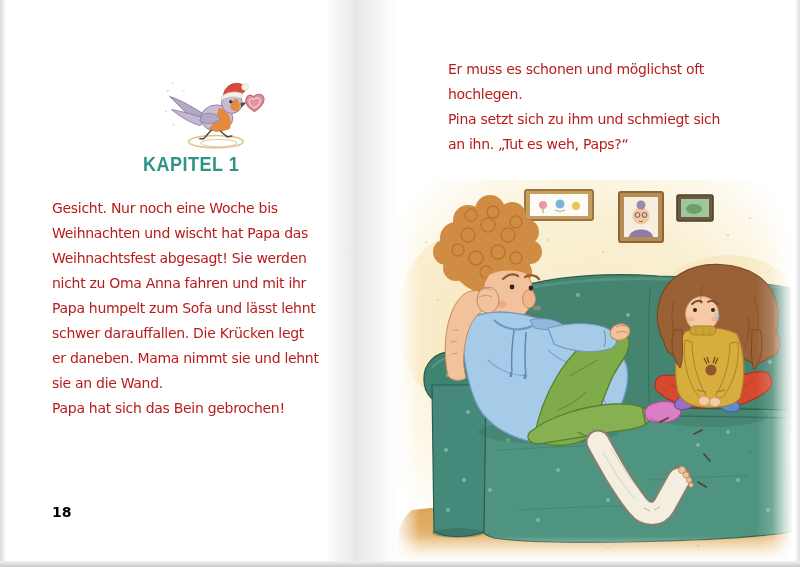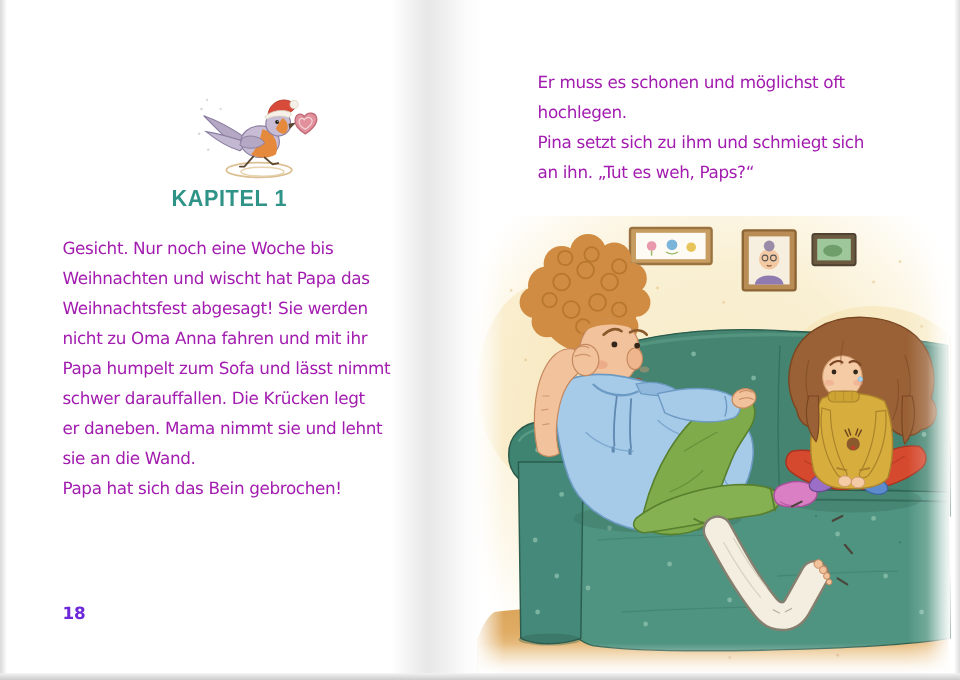--- a/index.html
+++ b/index.html
@@ -7,27 +7,27 @@
          font-family:"DejaVu Sans",sans-serif;}
   .page{position:absolute;top:0;bottom:0;}
   .page-left{left:6px;width:324px;}
   .page-right{left:396px;width:398px;}
 
   .chapter-head{position:absolute;left:137px;top:72px;width:142px;text-align:left;}
   .chapter-head svg{display:block;margin:0 auto;}
   .chapter-title{margin-top:3px;font-family:"Liberation Sans",sans-serif;font-weight:700;
                  font-size:18px;letter-spacing:.5px;color:#2f9487;transform:scaleY(1.08);}
 
-  .body-text{position:absolute;color:#a21caf;font-size:14px;line-height:25px;
+  .body-text{position:absolute;color:#b91c1c;font-size:14px;line-height:25px;
              letter-spacing:-0.3px;}
   .body-text .tl{white-space:nowrap;height:25px;}
   .left-text{left:46px;top:196px;}
   .right-text{left:52px;top:57px;}
 
-  .page-num{position:absolute;left:46px;top:504px;color:#6d28d9;font-weight:700;font-size:14px;text-align:right;}
+  .page-num{position:absolute;left:46px;top:504px;color:#000000;font-weight:700;font-size:14px;text-align:right;}
 
   .scene{position:absolute;left:2px;top:180px;}
 
   .gutter{position:absolute;left:326px;top:0;bottom:5px;width:76px;pointer-events:none;
     background:linear-gradient(to right, rgba(120,120,120,0) 0%, rgba(120,120,120,.07) 15%,
       rgba(105,105,105,.16) 40%, rgba(120,120,120,.10) 62%, rgba(150,150,150,.04) 82%,
       rgba(255,255,255,0) 100%);}
   .edge{position:absolute;pointer-events:none;}
   .edge-left{left:0;top:0;bottom:0;width:6px;background:linear-gradient(to right,#d9d9d9,#ffffff);}
   .edge-right{right:0;top:0;bottom:0;width:5px;background:linear-gradient(to left,#dcdcdc,#ffffff);}
@@ -83,21 +83,21 @@
         <path d="M72,63 L79,69 M79,69 L84,68" stroke="#5a4632" stroke-width="1.6" fill="none" stroke-linecap="round"></path>
       </svg>
       <div class="chapter-title">KAPITEL 1</div>
     </div>
 
     <div class="body-text left-text">
       <div class="tl">Gesicht. Nur noch eine Woche bis</div>
       <div class="tl">Weihnachten und wischt hat Papa das</div>
       <div class="tl">Weihnachtsfest abgesagt! Sie werden</div>
       <div class="tl">nicht zu Oma Anna fahren und mit ihr</div>
-      <div class="tl">Papa humpelt zum Sofa und lässt nimmt</div>
+      <div class="tl">Papa humpelt zum Sofa und lässt lehnt</div>
       <div class="tl">schwer darauffallen. Die Krücken legt</div>
       <div class="tl">er daneben. Mama nimmt sie und lehnt</div>
       <div class="tl">sie an die Wand.</div>
       <div class="tl">Papa hat sich das Bein gebrochen!</div>
     </div>
 
     <div class="page-num">18</div>
   </div>
 
   <div class="page page-right">

